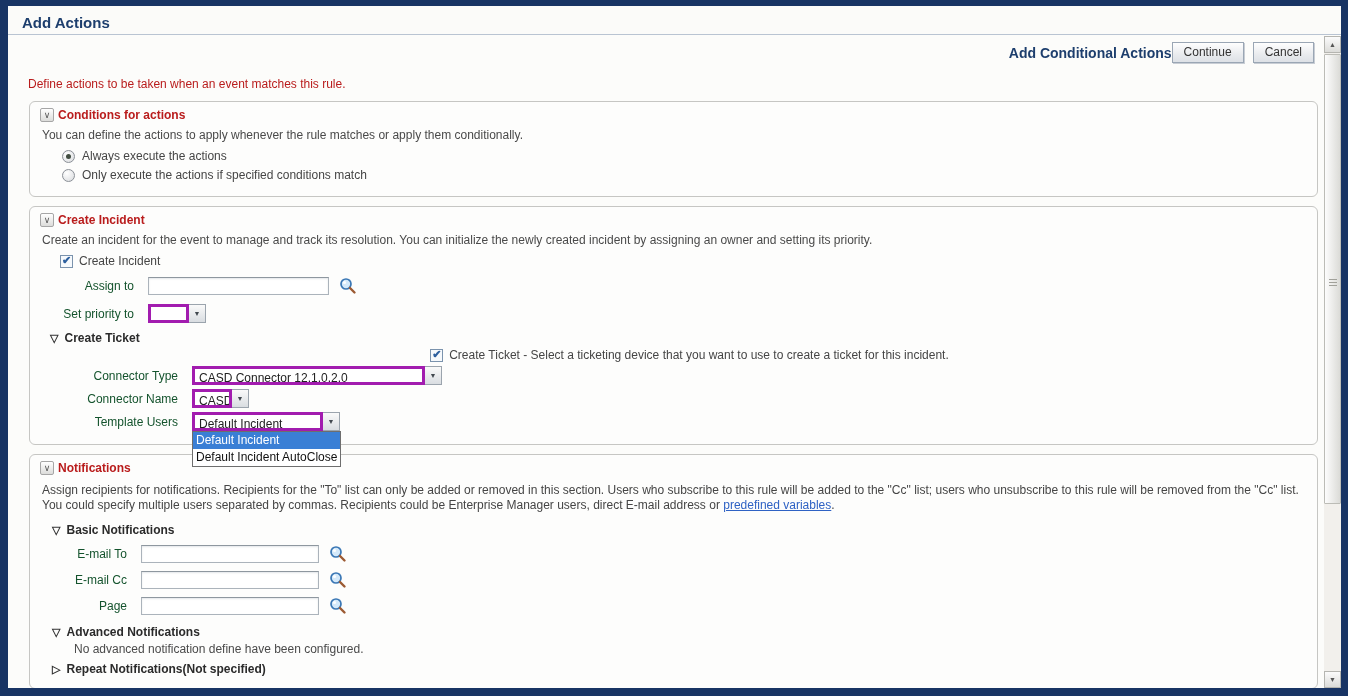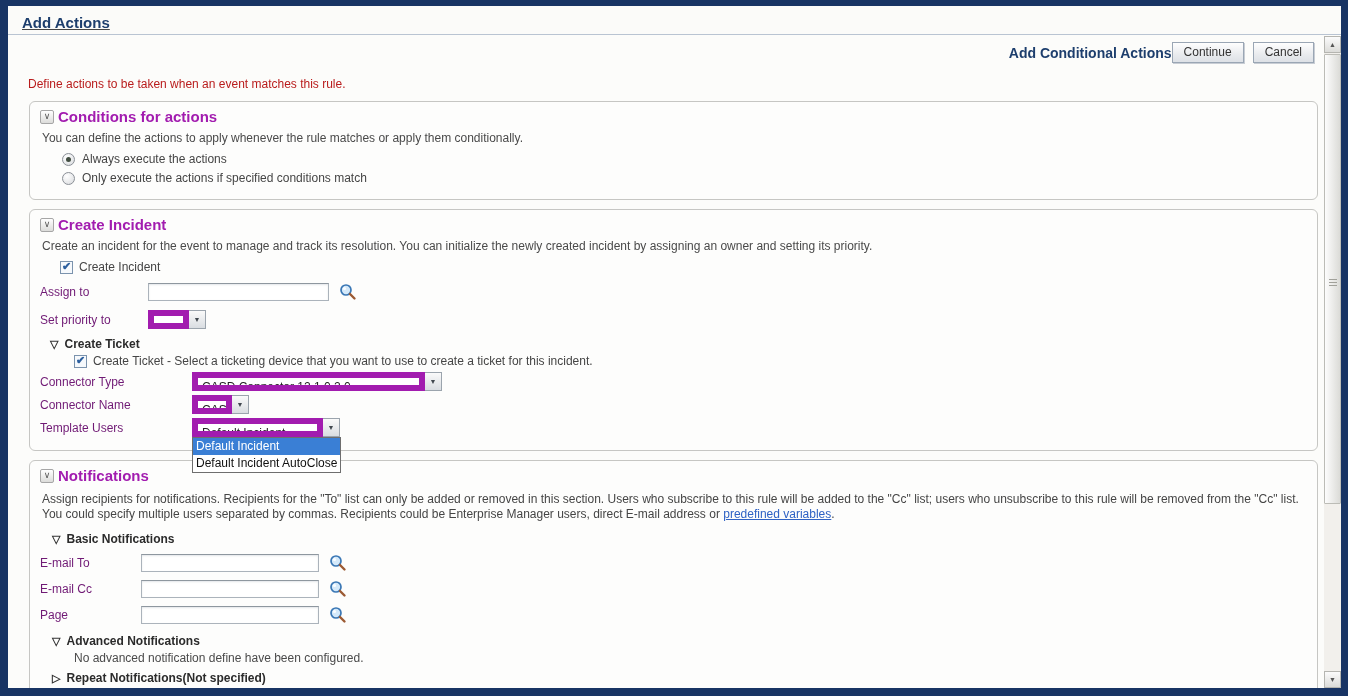--- a/index.html
+++ b/index.html
@@ -9,21 +9,20 @@
     font-size: 12px;
     color: #454545;
     background: #183464; 
     position: relative;
   }
   .window {
     position: absolute;
     left: 8px; top: 6px; right: 7px; bottom: 8px;
     background: #fcfcfa;
     overflow: hidden;
-    text-decoration: underline;
   }
   .win-title {
     height: 29px;
     padding: 8px 0 0 14px;
     font-size: 15px;
     font-weight: bold;
     color: #1d3e6d;
     border-bottom: 1px solid #b9c4d2;
     background: #fbfbf9;
   }
@@ -60,21 +59,21 @@
   .section-header { display: flex; align-items: center; gap: 4px; }
   .collapse-box {
     width: 14px; height: 14px;
     border: 1px solid #a6a6a6;
     background: linear-gradient(#ffffff, #dcdcda);
     border-radius: 2px;
     display: inline-flex; align-items: center; justify-content: center;
     font-size: 9px; color: #555; line-height: 1;
     cursor: pointer;
   }
-  .section-title { font-size: 15px; font-weight: bold; color: #a21caf; }
+  .section-title { font-size: 12px; font-weight: bold; color: #b91c1c; }
   .section-desc { margin: 6px 0 7px 2px; color: #4a4a4a; }
   
   .radio-row { display: flex; align-items: center; gap: 7px; margin: 4px 0 5px 22px; }
   .radio {
     width: 13px; height: 13px; border-radius: 50%;
     border: 1px solid #8b9097;
     background: radial-gradient(circle at 35% 30%, #ffffff, #d8dadd);
     position: relative; cursor: pointer; flex: 0 0 auto;
   }
   .radio.selected::after {
@@ -89,39 +88,39 @@
     background: #f6f9fc;
     position: relative; cursor: pointer; flex: 0 0 auto;
   }
   .checkbox.checked::after {
     content: "\2714";
     position: absolute; left: 1px; top: -2px;
     font-size: 11px; font-weight: bold; color: #2c5f9e;
   }
   
   .form-row { display: flex; align-items: center; margin: 5px 0; }
-  .flabel { color: #701a75; padding-right: 14px; flex: 0 0 auto; }
+  .flabel { color: #14532d; text-align: right; padding-right: 14px; flex: 0 0 auto; }
   .w1 { width: 108px; }  
   .w2 { width: 152px; }  
   .w3 { width: 101px; }  
   .tinput {
     height: 18px;
     border: 1px solid #abb3bb;
     border-top-color: #8e979f;
     background: #ffffff;
     box-shadow: inset 0 1px 2px #e3e6e9;
     font-family: "Liberation Sans", sans-serif;
     font-size: 12px; padding: 0 3px;
   }
   .search-icon { margin-left: 10px; cursor: pointer; display: inline-flex; }
   
   .select { display: inline-flex; position: relative; cursor: pointer; }
   .select-field {
     height: 19px;
-    border: 6px solid #a21caf;
+    border: 3px solid #a21caf;
     background: #ffffff;
     padding: 2px 4px 0 4px;
     color: #222;
     white-space: nowrap; overflow: hidden;
   }
   .select-btn {
     width: 17px; height: 19px;
     border: 1px solid #9ba4ad; border-left: none;
     background: linear-gradient(#fafafa, #d9dde1);
     display: inline-flex; align-items: center; justify-content: center;
@@ -235,21 +234,21 @@
           <span class="select">
             <span class="select-field" style="width:41px;"></span>
             <span class="select-btn">▼</span>
           </span>
         </div>
 
         <div class="subsection-header" style="margin-left:10px;">
           <span class="tri">▽</span>
           <span>Create Ticket</span>
         </div>
-        <div class="check-row" style="margin:2px 0 4px 34px;">
+        <div class="check-row" style="margin:2px 0 4px 34px;justify-content:center;">
           <span class="checkbox checked"></span>
           <span>Create Ticket - Select a ticketing device that you want to use to create a ticket for this incident.</span>
         </div>
 
         <div class="ticket-rows">
           <div class="form-row">
             <span class="flabel w2">Connector Type</span>
             <span class="select">
               <span class="select-field" style="width:233px;">CASD Connector 12.1.0.2.0</span>
               <span class="select-btn">▼</span>

